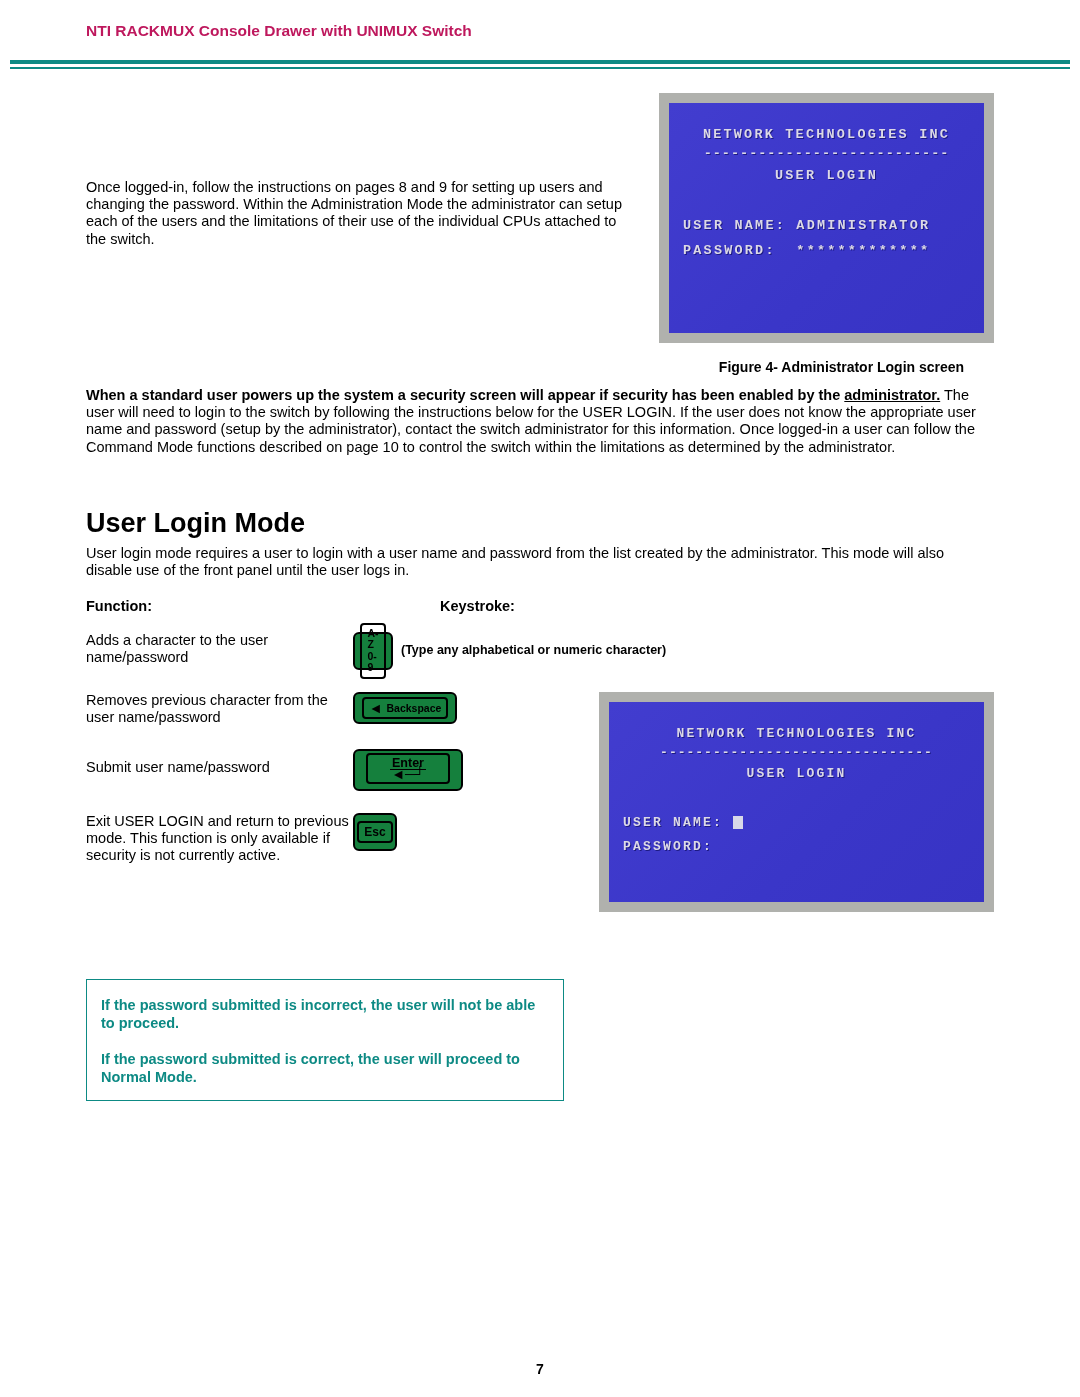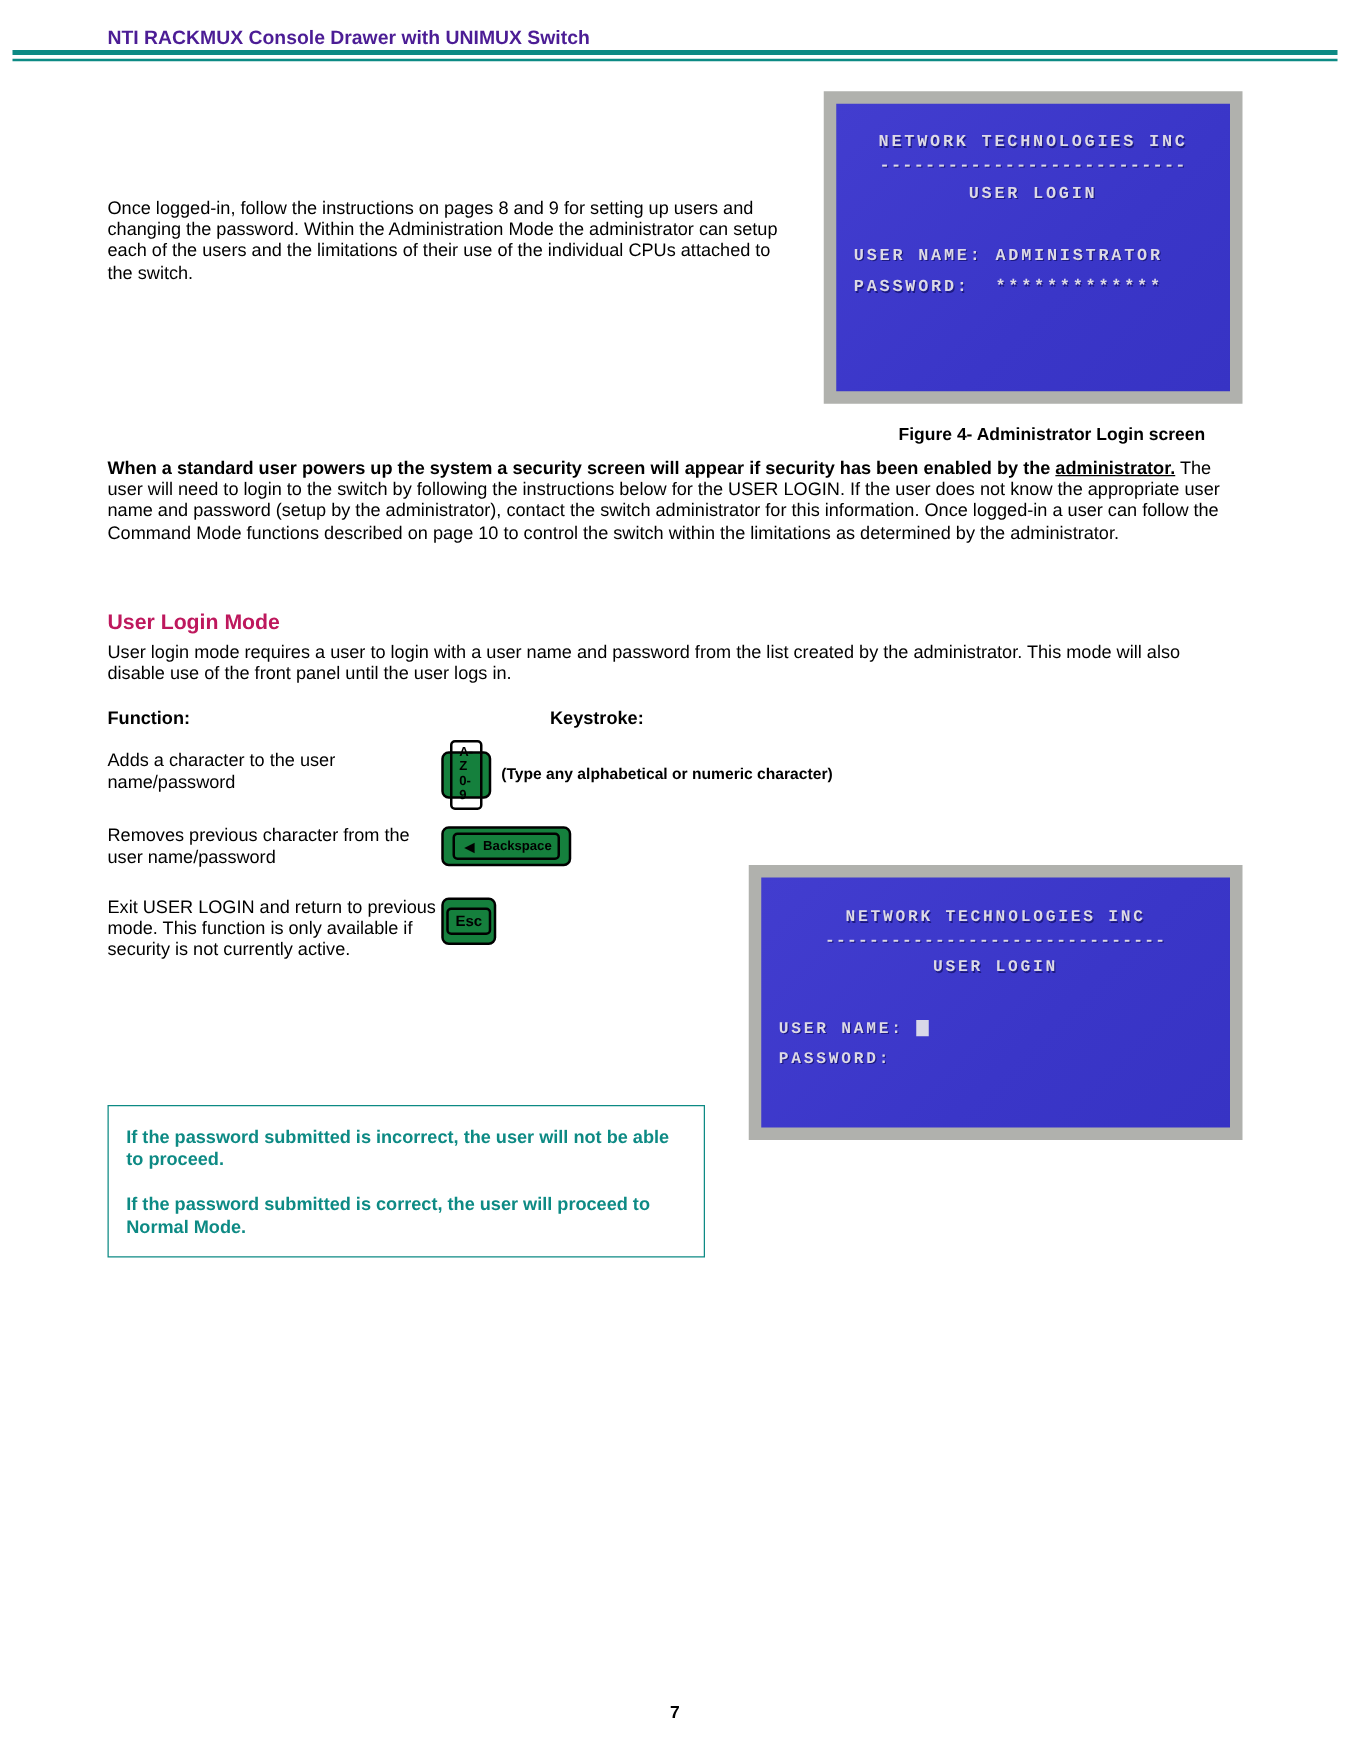--- a/index.html
+++ b/index.html
@@ -12,24 +12,24 @@
     width: 1080px;
   }
   .page {
     width: 1080px;
     min-height: 1397px;
     position: relative;
     padding: 0 0 40px 0;
     box-sizing: border-box;
   }
   .header-title {
-    color: #4c1d95;
+    color: #be185d;
     font-weight: bold;
     font-size: 15.5px;
-    padding: 22px 0 0 86px;
+    padding: 22px 0 20px 86px;
   }
   .header-rule {
     height: 4px;
     background: #0d8a84;
     margin: 0 10px 0 10px;
     position: relative;
   }
   .header-rule-thin {
     height: 1.5px;
     background: #0d8a84;
@@ -98,22 +98,22 @@
   .clear { clear: both; }
 
   .security-para {
     line-height: 1.2;
     margin-top: 2px;
   }
   .bold { font-weight: bold; }
   .underline { text-decoration: underline; }
 
   h2.section-title {
-    color: #be185d;
-    font-size: 17px;
+    color: #000000;
+    font-size: 27px;
     font-weight: bold;
     margin: 52px 0 6px 0;
   }
   .mode-para {
     line-height: 1.2;
     margin-bottom: 18px;
   }
 
   
   .fk-row {
@@ -323,20 +323,31 @@
       <div class="fk-right fk-entry">
         <span class="keycap key-backspace">
           <span class="inner-outline" style="display:flex;align-items:center;gap:4px;padding:2px 5px;">
             <span class="arrow-left">◄</span>
             <span>Backspace</span>
           </span>
         </span>
       </div>
     </div>
 
+    <div class="fk-table">
+      <div class="fk-left fk-entry" style="padding-top:10px;">Submit user name/password</div>
+      <div class="fk-right fk-entry">
+        <span class="keycap key-enter">
+          <span class="inner-outline" style="display:flex;flex-direction:column;align-items:center;padding:2px 22px 1px 22px;">
+            <span class="enter-label">Enter</span>
+            <span class="enter-arrow">◄─┘</span>
+          </span>
+        </span>
+      </div>
+    </div>
 
     <div class="fk-table">
       <div class="fk-left fk-entry">Exit USER LOGIN and return to previous mode. This function is only available if security is not currently active.</div>
       <div class="fk-right fk-entry">
         <span class="keycap key-esc">
           <span class="inner-outline">Esc</span>
         </span>
       </div>
     </div>
 

